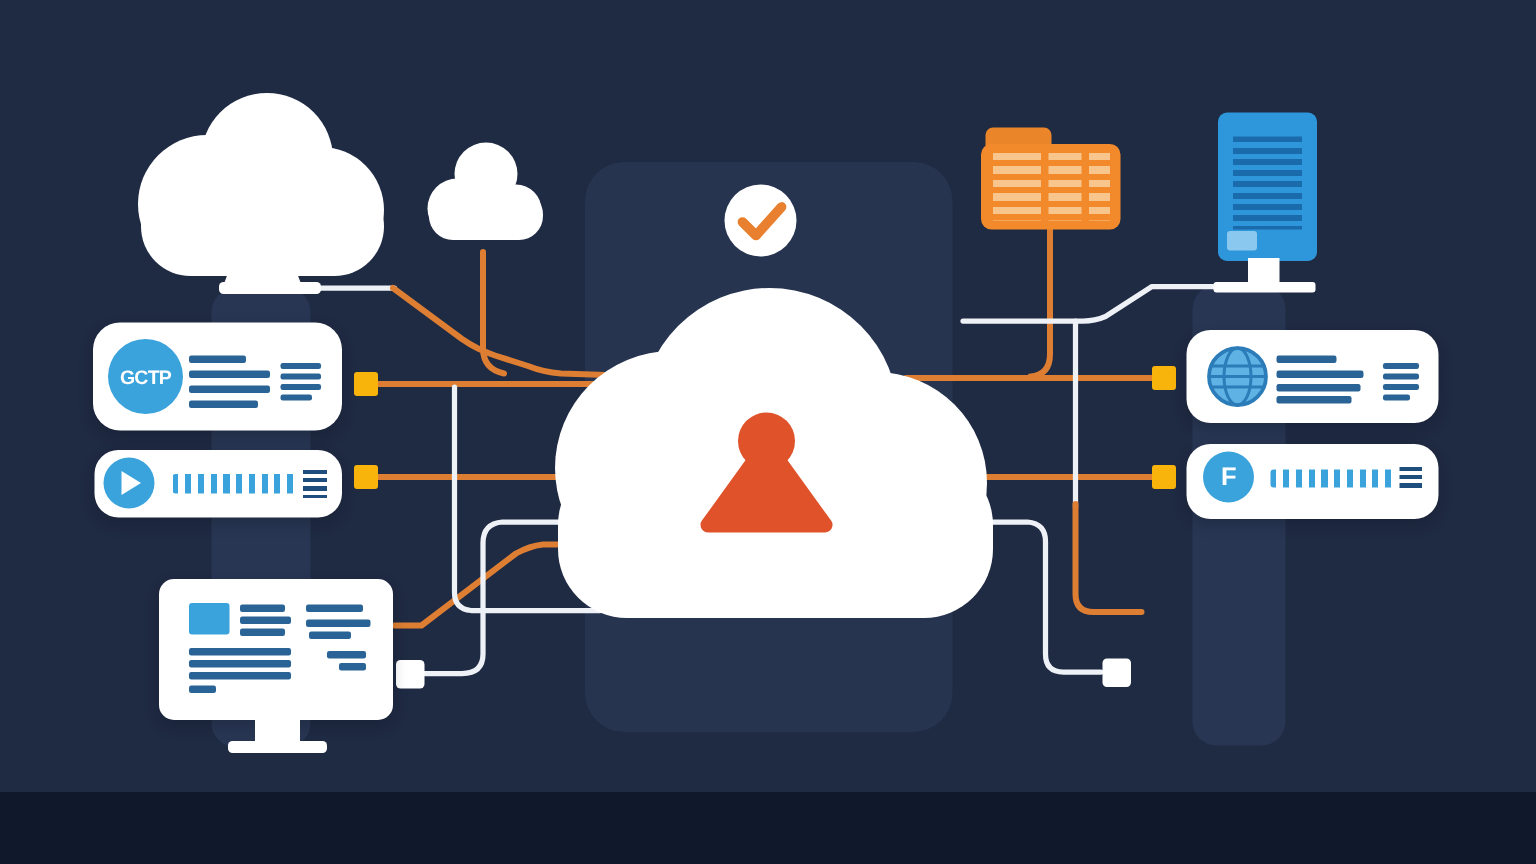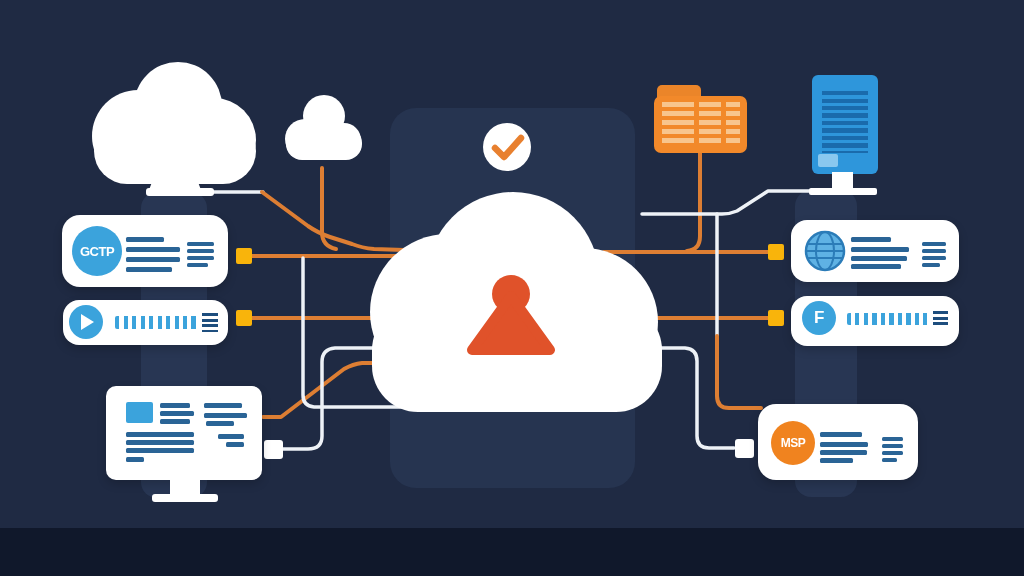--- a/index.html
+++ b/index.html
@@ -183,27 +183,14 @@
   </div>
 
   <div class="card" style="left:791px;top:296px;width:168px;height:50px;border-radius:16px;">
     <div class="badge-circle" style="left:11px;top:5px;width:34px;height:34px;font-size:17px;">
       <span>F</span>
     </div>
     <div class="dashes" style="left:56px;top:17px;width:84px;height:12px;"></div>
     <div class="hamburger" style="left:142px;top:15px;width:15px;height:17px;"></div>
   </div>
 
-  <div class="card" style="left:758px;top:404px;width:160px;height:76px;">
-    <div class="badge-circle" style="left:13px;top:17px;width:44px;height:44px;font-size:12px;background:var(--msp-orange);">
-      <span>MSP</span>
-    </div>
-    <div class="bar" style="left:62px;top:28px;width:42px;"></div>
-    <div class="bar" style="left:62px;top:38px;width:48px;"></div>
-    <div class="bar" style="left:62px;top:46px;width:47px;"></div>
-    <div class="bar" style="left:62px;top:54px;width:33px;"></div>
-    <div class="bar" style="left:124px;top:33px;width:21px;height:4px;"></div>
-    <div class="bar" style="left:124px;top:40px;width:21px;height:4px;"></div>
-    <div class="bar" style="left:124px;top:47px;width:21px;height:4px;"></div>
-    <div class="bar" style="left:124px;top:54px;width:15px;height:4px;"></div>
-  </div>
 
 </div>
 
 </body></html>

